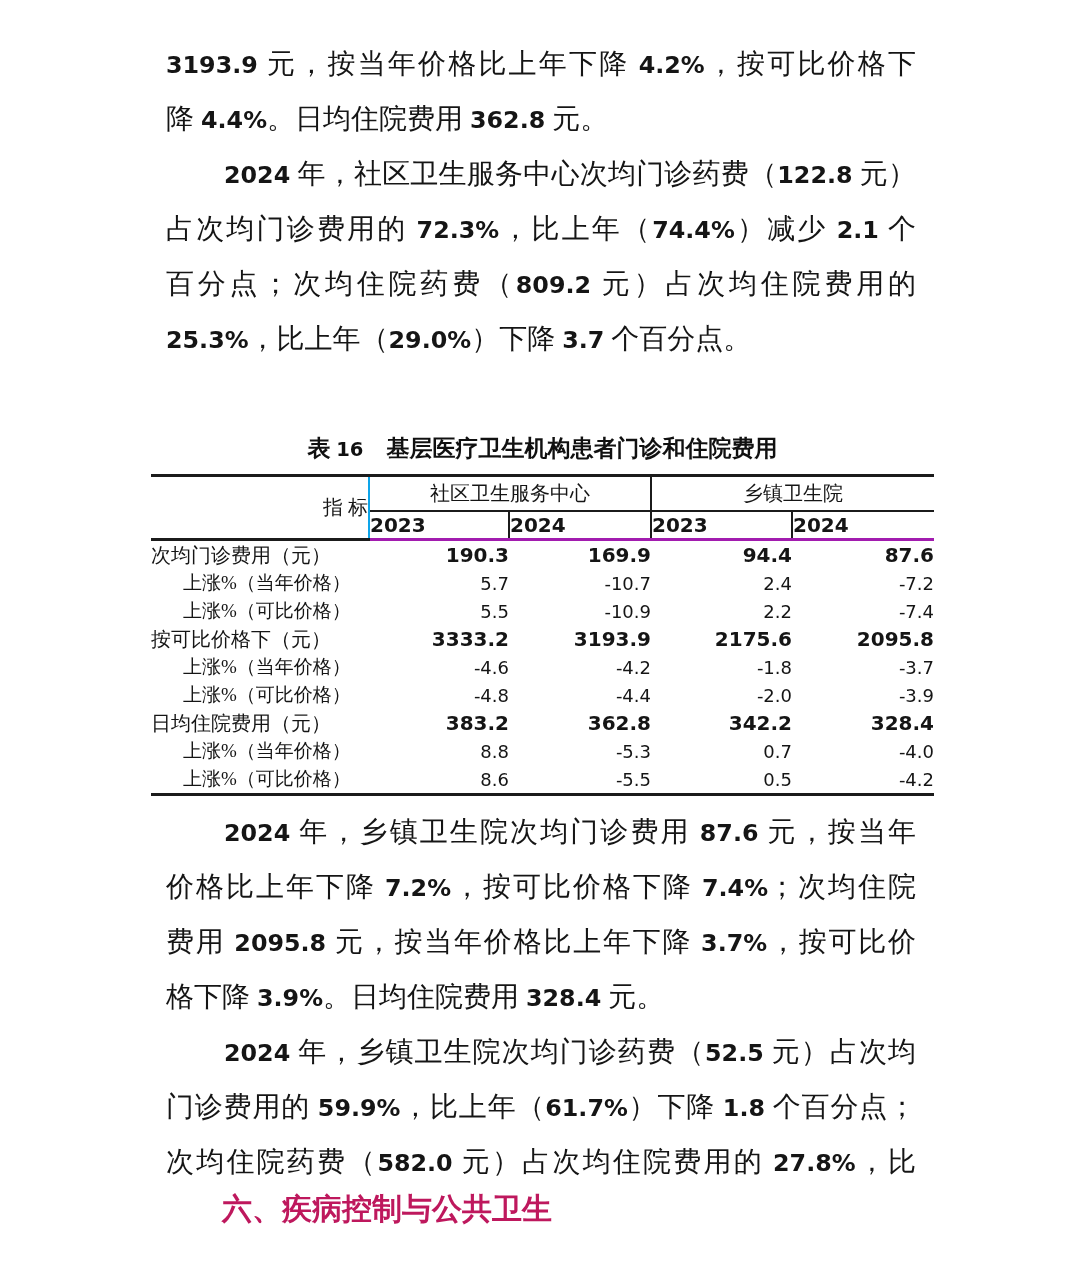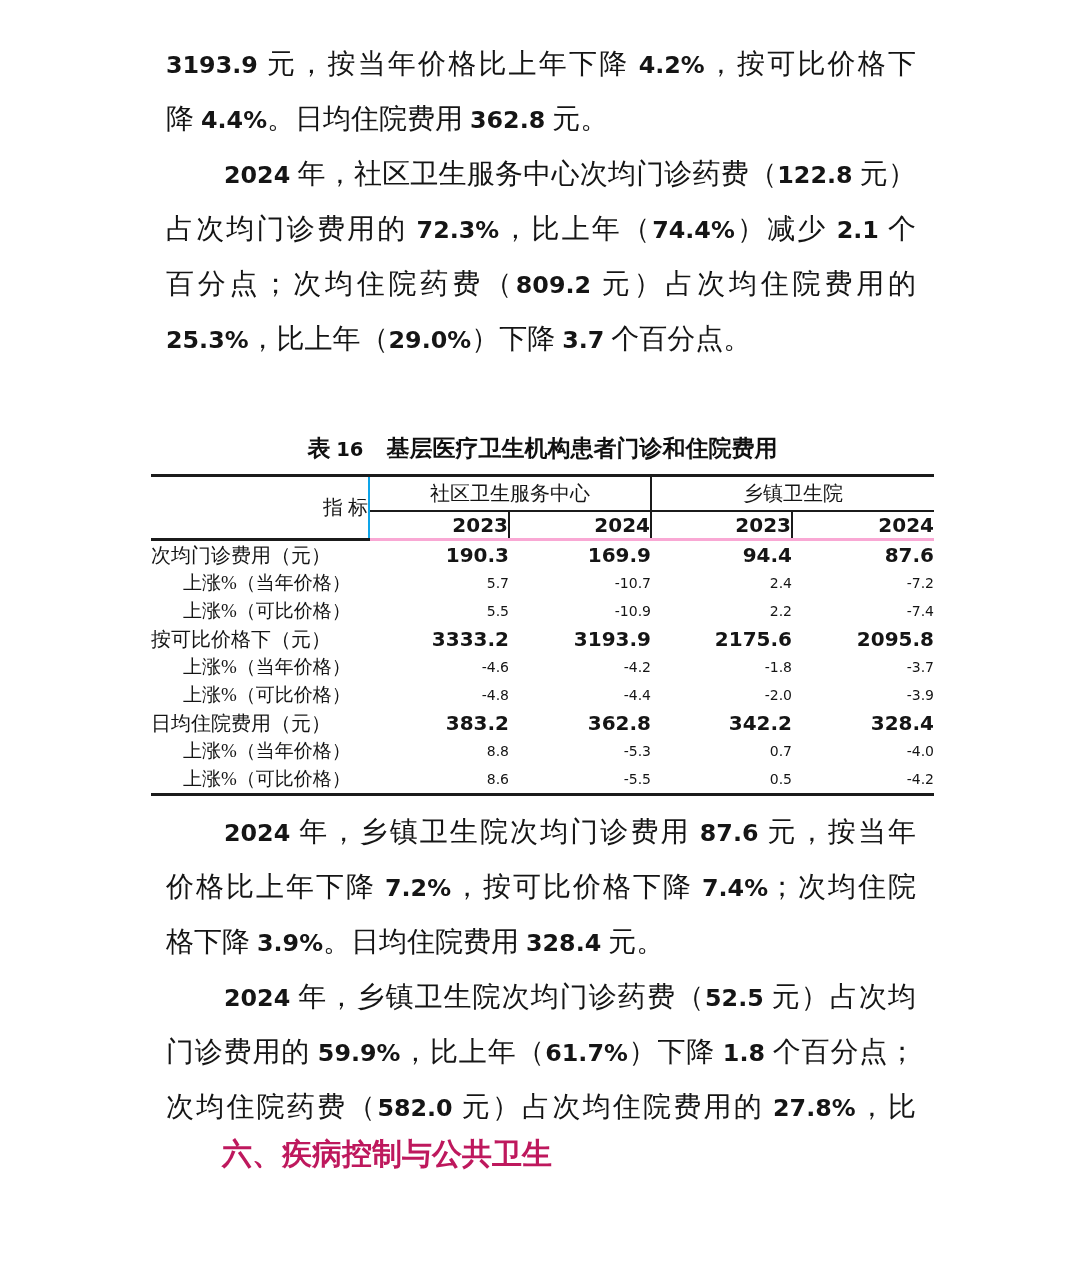--- a/index.html
+++ b/index.html
@@ -44,33 +44,33 @@
     font-size: 20px; font-weight: normal; text-align: right;
     border-right: 2px solid #0ea5e9;
   }
   .th-grp {
     font-size: 20px; font-weight: normal; text-align: center;
     height: 33px; border-bottom: 2px solid #1b1b1b;
   }
   .th-grp.gdiv { border-right: 2px solid #1b1b1b; }
   .th-yr {
     font-family: "DejaVu Sans", "Liberation Sans", sans-serif;
-    font-size: 20px; font-weight: bold; text-align: right;
-    height: 26px; border-bottom: 3px solid #f9a8d4;
+    font-size: 20px; font-weight: bold; text-align: left;
+    height: 26px; border-bottom: 3px solid #a21caf;
   }
   .th-yr.vline { border-right: 2px solid #1b1b1b; }
   thead .th-ind { border-bottom: 3px solid #1b1b1b; }
   tbody td { height: 28px; font-size: 20px; }
   td.lbl { text-align: left; padding-left: 6px; }
   tr.main td.lbl { font-weight: normal; }
   tr.sub td.lbl { padding-left: 32px; font-size: 19px; font-weight: normal; }
   td.val {
     text-align: right; padding-right: 14px;
     font-family: "DejaVu Sans", "Liberation Sans", sans-serif;
-    font-size: 14px; font-weight: normal;
+    font-size: 18px; font-weight: normal;
   }
   tr.main td.val { font-weight: bold; font-size: 20px; }
 
   
   .para.after { margin-top: 8px; }
 
   
   .section-heading {
     margin-left: 166px; padding-left: 56px;
     font-size: 30px; font-weight: bold;
@@ -182,20 +182,21 @@
           <td class="val">0.5</td>
           <td class="val">-4.2</td>
         </tr>
       </tbody>
     </table>
   </div>
 
   <div class="para after">
     <div class="line indent rich"><span class="num">2024</span> 年，乡镇卫生院次均门诊费用 <span class="num">87.6</span> 元，按当年</div>
     <div class="line rich">价格比上年下降 <span class="num">7.2%</span>，按可比价格下降 <span class="num">7.4%</span>；次均住院</div>
+    <div class="line rich">费用 <span class="num">2095.8</span> 元，按当年价格比上年下降 <span class="num">3.7%</span>，按可比价</div>
     <div class="line last rich">格下降 <span class="num">3.9%</span>。日均住院费用 <span class="num">328.4</span> 元。</div>
   </div>
 
   <div class="para">
     <div class="line indent rich"><span class="num">2024</span> 年，乡镇卫生院次均门诊药费（<span class="num">52.5</span> 元）占次均</div>
     <div class="line rich">门诊费用的 <span class="num">59.9%</span>，比上年（<span class="num">61.7%</span>）下降 <span class="num">1.8</span> 个百分点；</div>
     <div class="line rich">次均住院药费（<span class="num">582.0</span> 元）占次均住院费用的 <span class="num">27.8%</span>，比</div>
   </div>
 
   <div class="section-heading">六、疾病控制与公共卫生</div>

